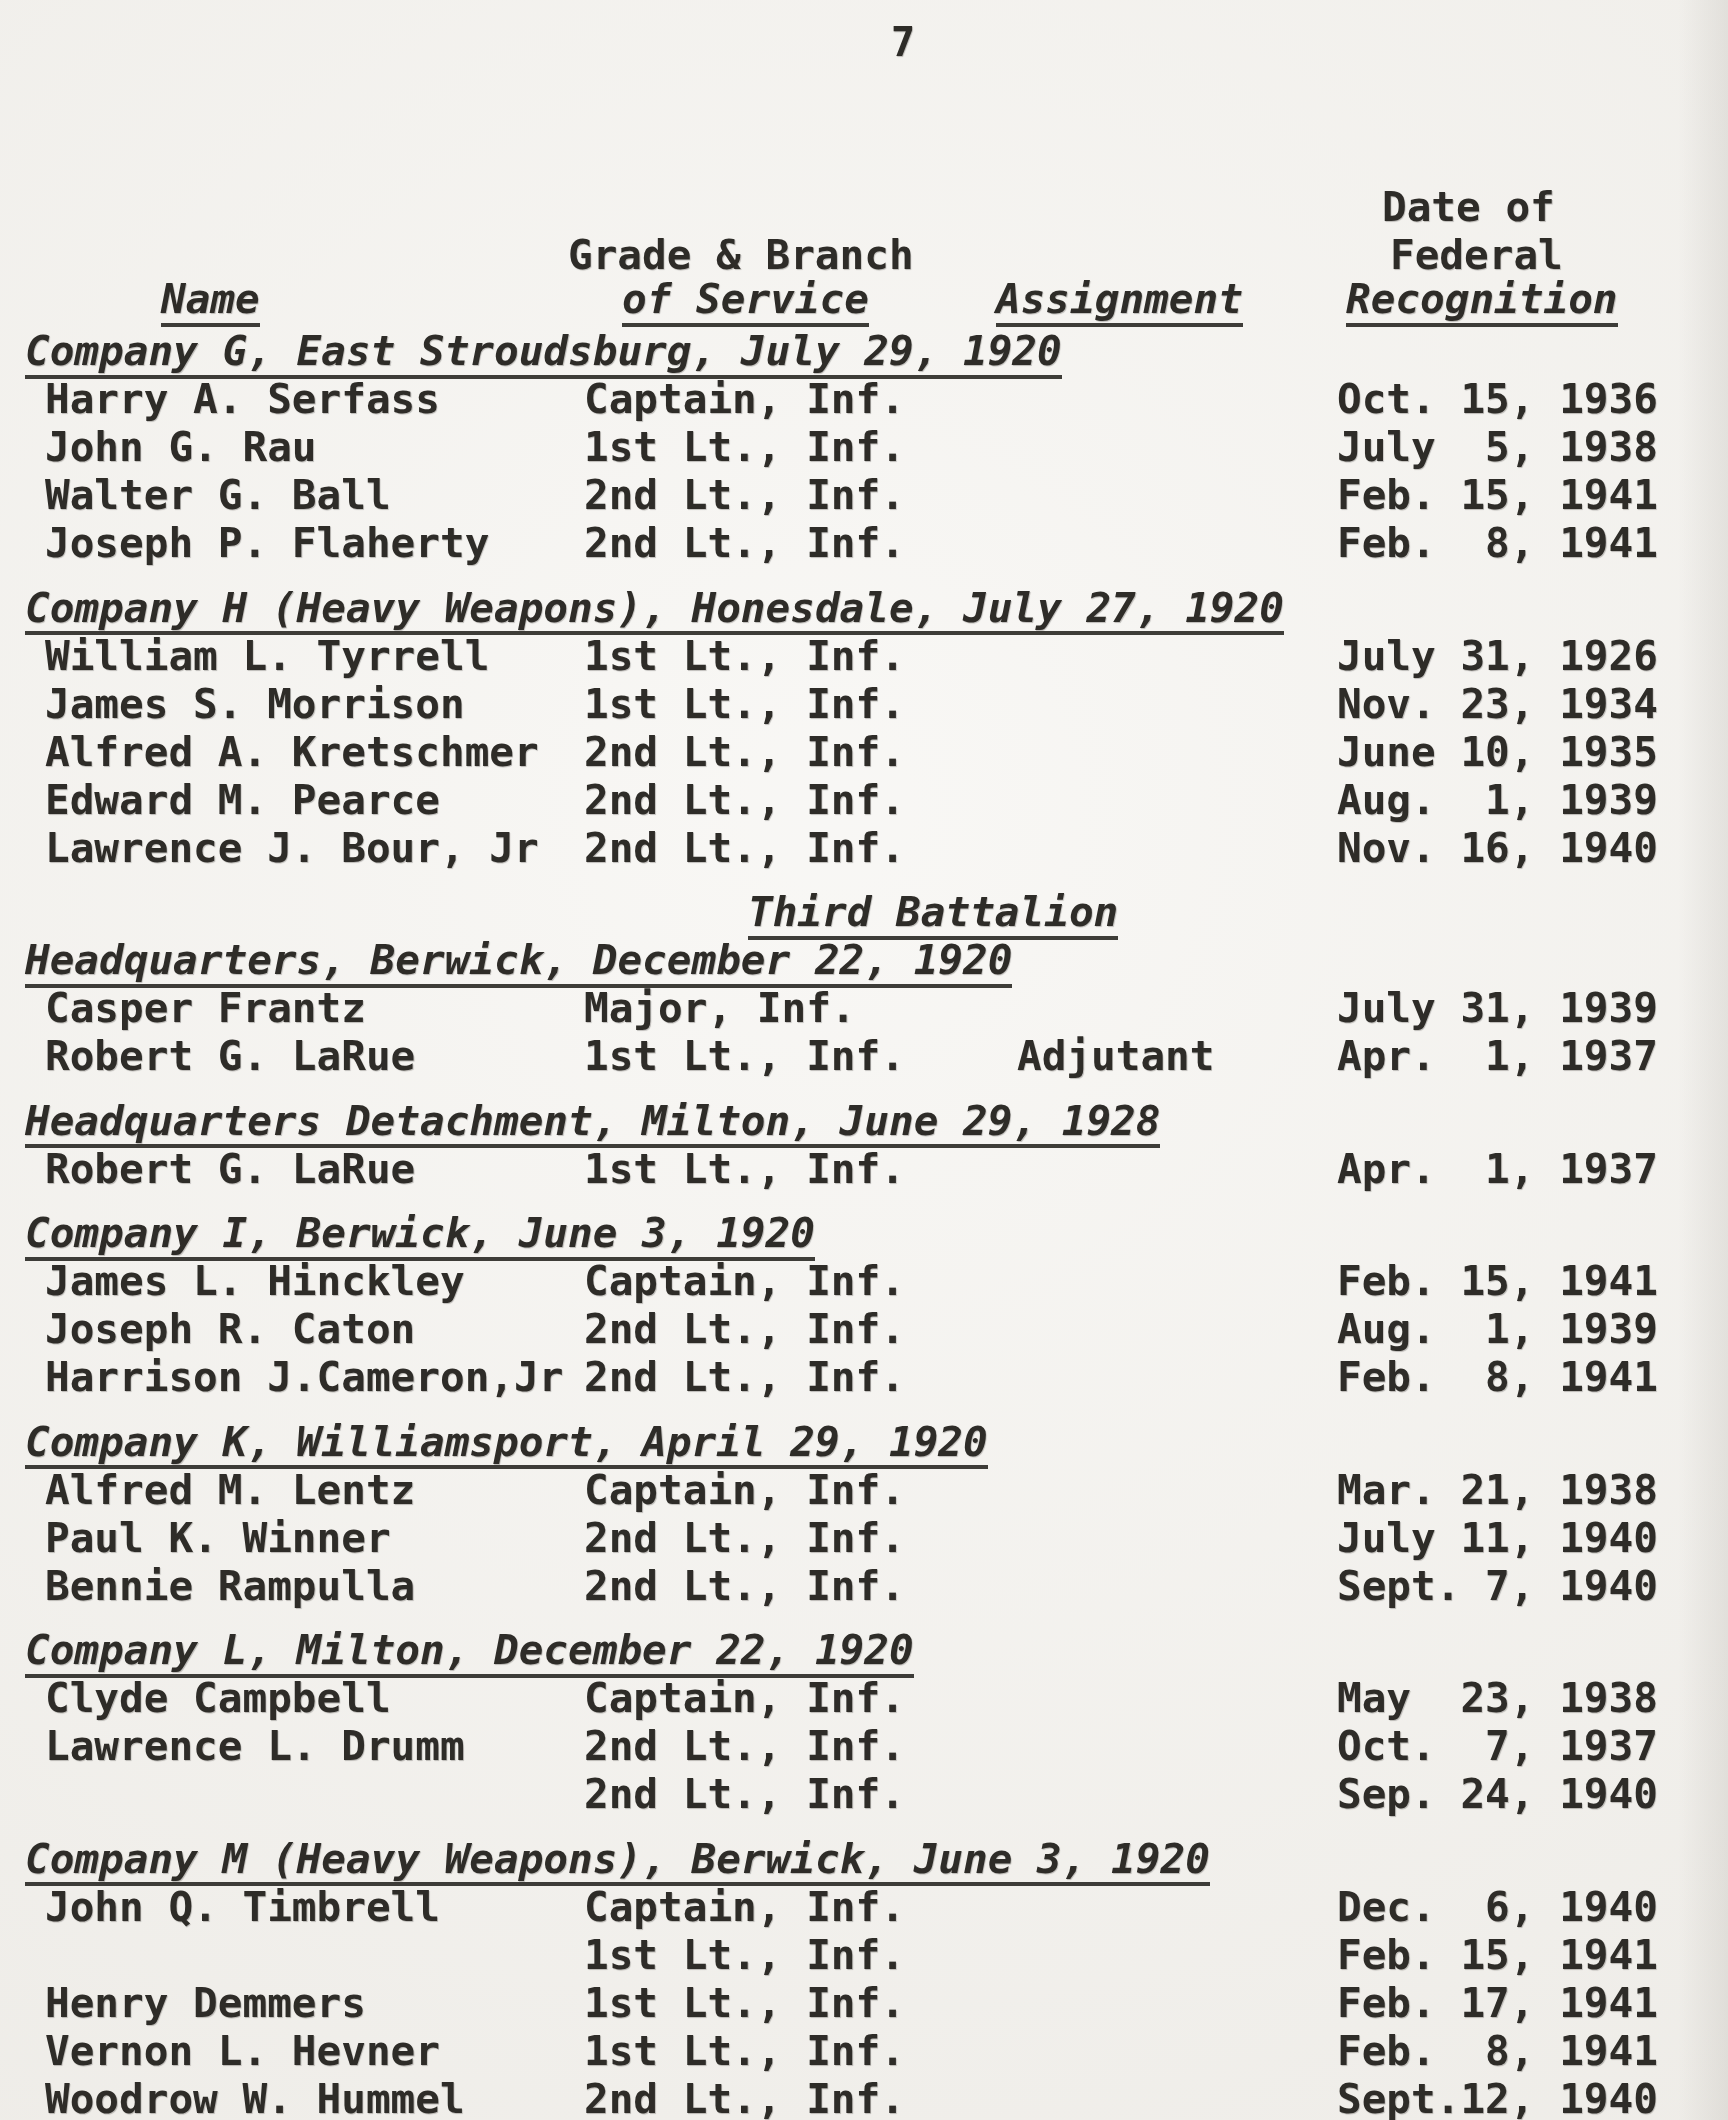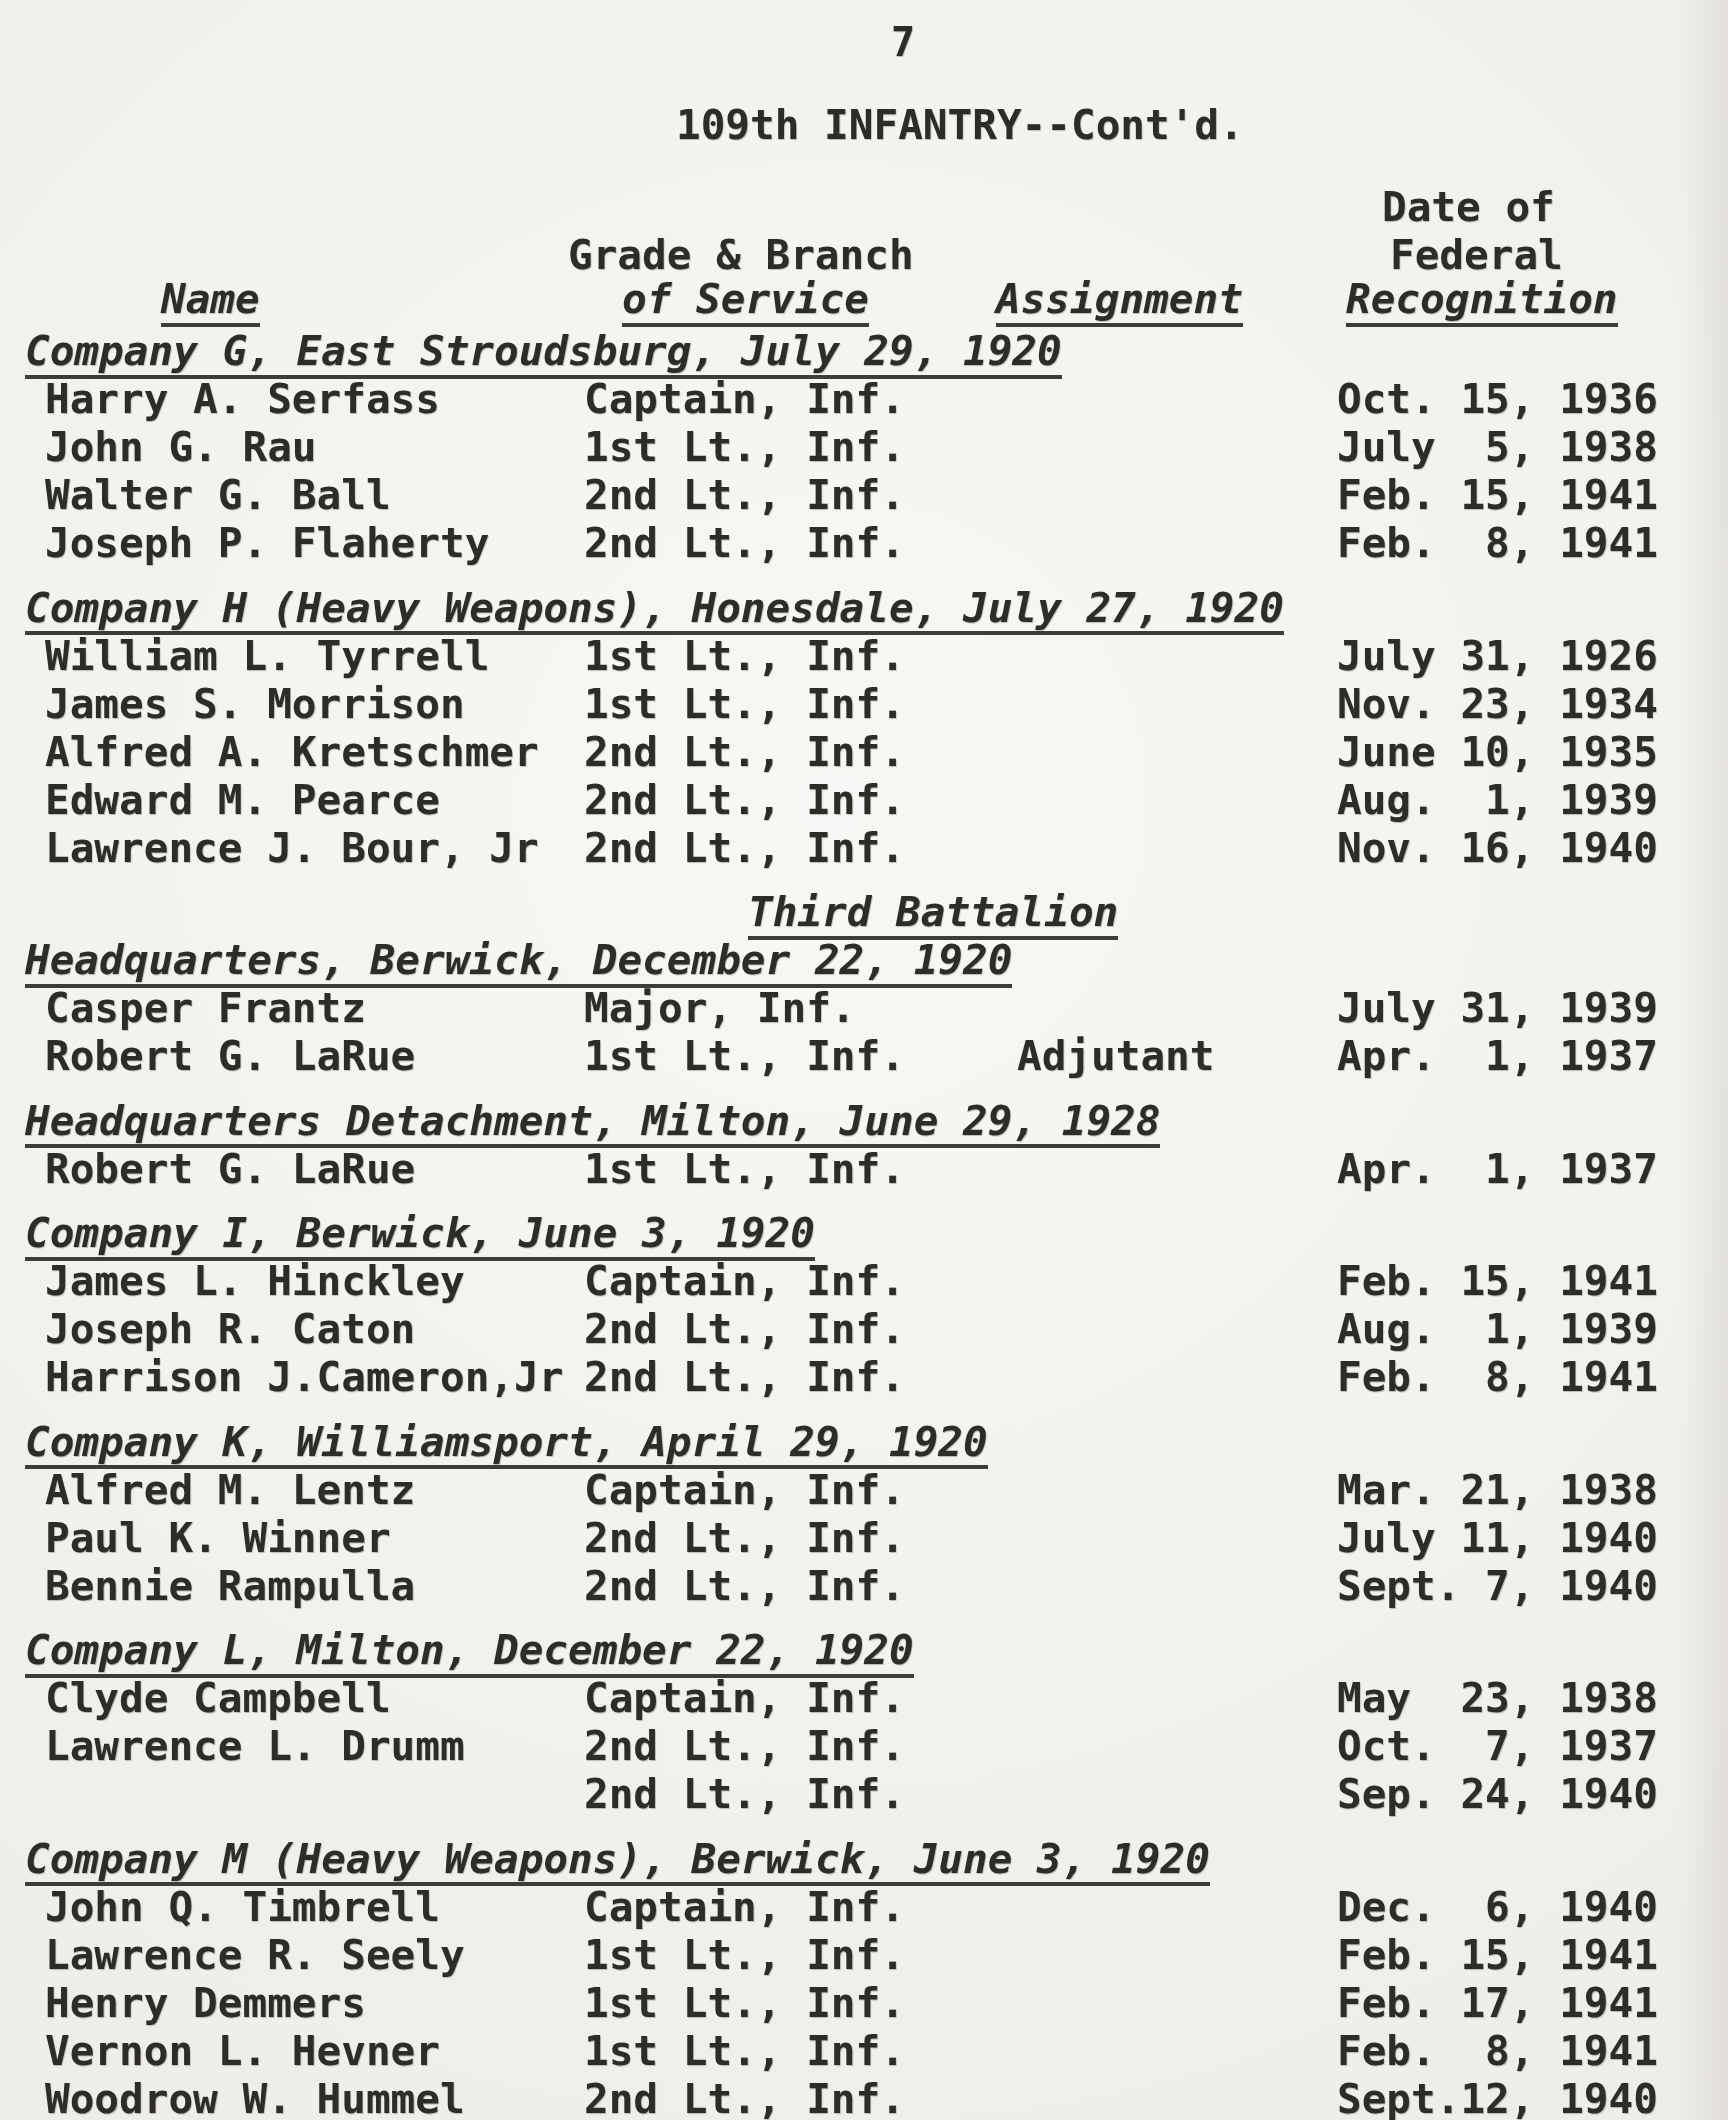--- a/index.html
+++ b/index.html
@@ -93,21 +93,20 @@
     pointer-events: none;
   }
 </style>
 </head>
 <body>
 
 <div class="page">
 
   <div class="pgnum">7</div>
 
-  <div class="title">109th INFANTRY--Cont'd.</div>
 
   <div class="table-header">
     <span class="hdr hdr-date1">Date of</span>
     <span class="hdr hdr-grade1">Grade &amp; Branch</span>
     <span class="hdr hdr-date2">Federal</span>
     <span class="hdr hdr-name u">Name</span>
     <span class="hdr hdr-grade2 u">of Service</span>
     <span class="hdr hdr-assign u">Assignment</span>
     <span class="hdr hdr-date3 u">Recognition</span>
   </div>
@@ -324,21 +323,20 @@
     </div>
     <div class="rows">
   <div class="row">
     <span class="cell cell-name">John Q. Timbrell</span>
     <span class="cell cell-grade">Captain, Inf.</span>
     <span class="cell cell-assignment"></span>
     <span class="cell cell-date">Dec.  6, 1940</span>
   </div>
 
   <div class="row">
-    <span class="cell cell-name">Lawrence R. Seely</span>
     <span class="cell cell-grade">1st Lt., Inf.</span>
     <span class="cell cell-assignment"></span>
     <span class="cell cell-date">Feb. 15, 1941</span>
   </div>
 
   <div class="row">
     <span class="cell cell-name">Henry Demmers</span>
     <span class="cell cell-grade">1st Lt., Inf.</span>
     <span class="cell cell-assignment"></span>
     <span class="cell cell-date">Feb. 17, 1941</span>

